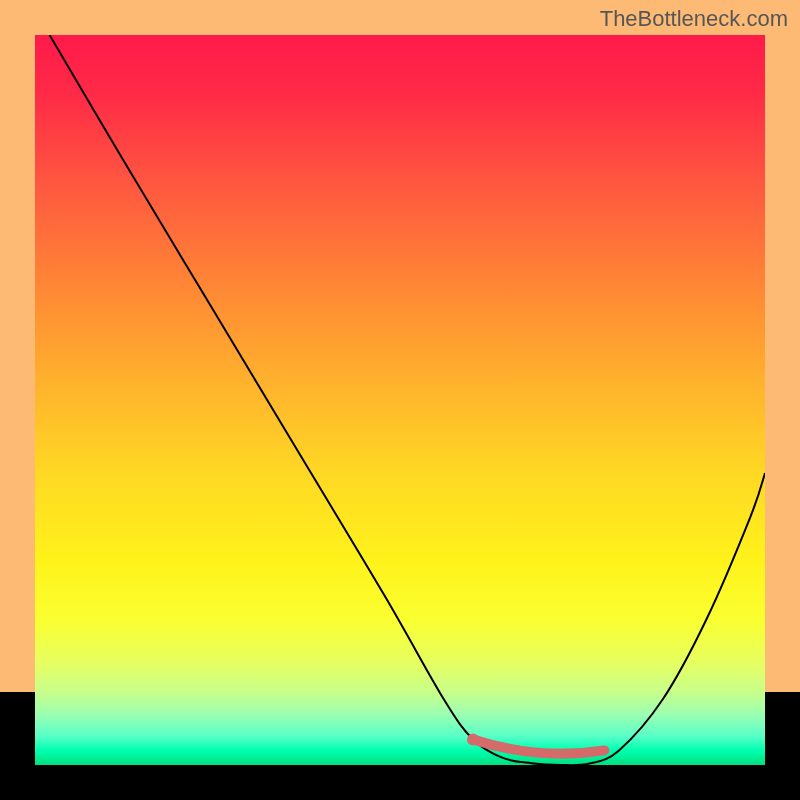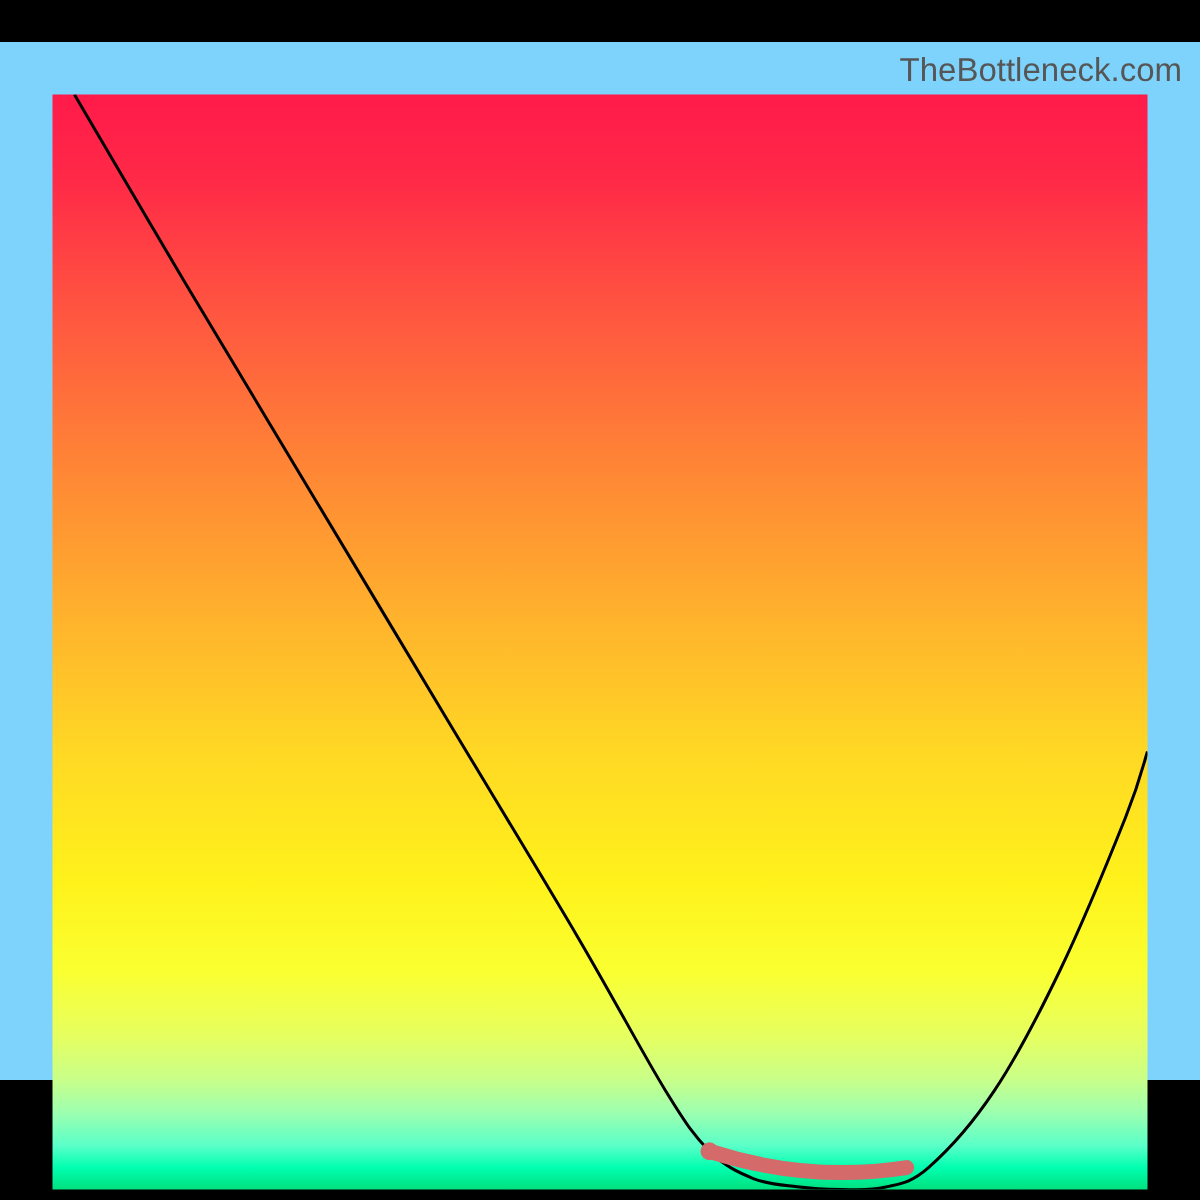--- a/index.html
+++ b/index.html
@@ -1,22 +1,21 @@
 <!DOCTYPE html>
 <html><head>
 <meta charset="utf-8">
 <style>
   * { margin: 0; padding: 0; box-sizing: border-box; }
   html, body { width: 800px; height: 800px; overflow: hidden; background: #000; }
   .container {
     position: relative;
     width: 800px;
     height: 692px;
-    background: #7dd3fc;
-    margin-top: 28px;
+    background: #fdba74;
   }
   .watermark {
     position: absolute;
     top: 6px;
     right: 12px;
     font-family: Arial, Helvetica, sans-serif;
     font-size: 22px;
     color: #565656;
     z-index: 10;
   }

